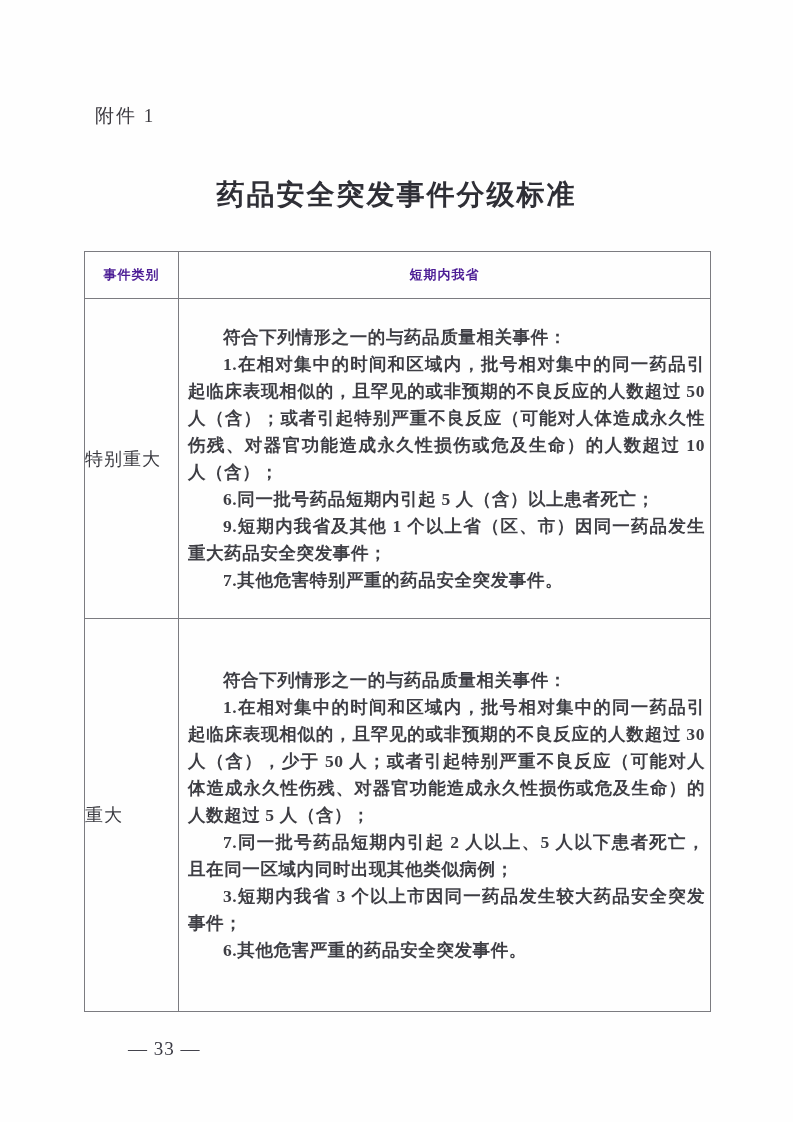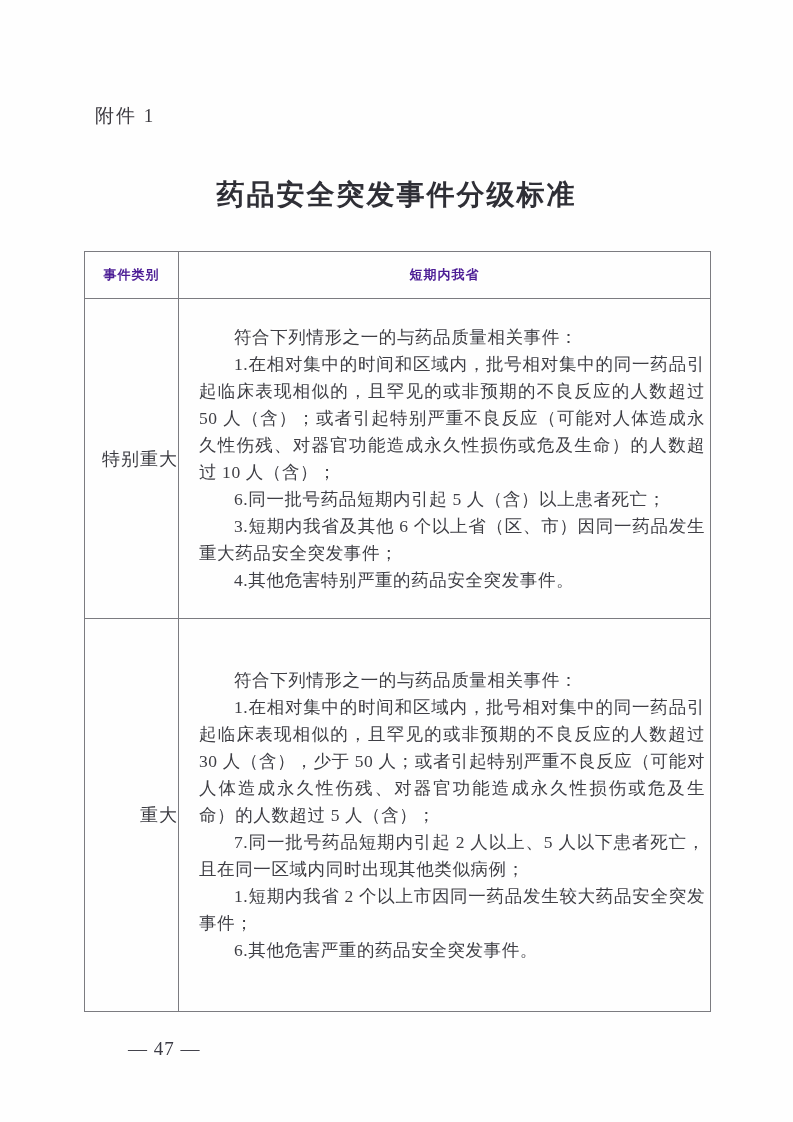--- a/index.html
+++ b/index.html
@@ -53,26 +53,26 @@
     font-family: "Liberation Sans", "DejaVu Sans", sans-serif;
     font-weight: 600;
     font-size: 13px;
     letter-spacing: 1px;
     text-align: center;
     color: #4c1d95;
   }
   .grading-table tr.row-1 { height: 320px; }
   .grading-table tr.row-2 { height: 393px; }
   td.cat {
-    text-align: right;
+    text-align: left;
     font-size: 18px;
     letter-spacing: 1px;
     color: #3a3a40;
   }
-  td.std { padding: 0 5px 0 20px; }
+  td.std { padding: 0 5px 0 9px; font-weight: bold; }
   td.std p {
     font-size: 17.5px;
     line-height: 27px;
     letter-spacing: 0.6px;
     text-indent: 2em;
     text-align: justify;
     color: #3e3e44;
   }
   .page-number {
     position: absolute;
@@ -103,32 +103,32 @@
         <th>短期内我省</th>
       </tr>
     </thead>
     <tbody>
       <tr class="row-1">
         <td class="cat">特别重大</td>
         <td class="std">
           <p>符合下列情形之一的与药品质量相关事件：</p>
           <p>1.在相对集中的时间和区域内，批号相对集中的同一药品引起临床表现相似的，且罕见的或非预期的不良反应的人数超过 50 人（含）；或者引起特别严重不良反应（可能对人体造成永久性伤残、对器官功能造成永久性损伤或危及生命）的人数超过 10 人（含）；</p>
           <p>6.同一批号药品短期内引起 5 人（含）以上患者死亡；</p>
-          <p>3.短期内我省及其他 6 个以上省（区、市）因同一药品发生重大药品安全突发事件；</p>
-          <p>4.其他危害特别严重的药品安全突发事件。</p>
+          <p>9.短期内我省及其他 1 个以上省（区、市）因同一药品发生重大药品安全突发事件；</p>
+          <p>7.其他危害特别严重的药品安全突发事件。</p>
         </td>
       </tr>
       <tr class="row-2">
         <td class="cat">重大</td>
         <td class="std">
           <p>符合下列情形之一的与药品质量相关事件：</p>
           <p>1.在相对集中的时间和区域内，批号相对集中的同一药品引起临床表现相似的，且罕见的或非预期的不良反应的人数超过 30 人（含），少于 50 人；或者引起特别严重不良反应（可能对人体造成永久性伤残、对器官功能造成永久性损伤或危及生命）的人数超过 5 人（含）；</p>
           <p>7.同一批号药品短期内引起 2 人以上、5 人以下患者死亡，且在同一区域内同时出现其他类似病例；</p>
-          <p>1.短期内我省 2 个以上市因同一药品发生较大药品安全突发事件；</p>
+          <p>3.短期内我省 3 个以上市因同一药品发生较大药品安全突发事件；</p>
           <p>6.其他危害严重的药品安全突发事件。</p>
         </td>
       </tr>
     </tbody>
   </table>
 
-  <div class="page-number">— 47 —</div>
+  <div class="page-number">— 33 —</div>
 
 </div>
 
 </body></html>

